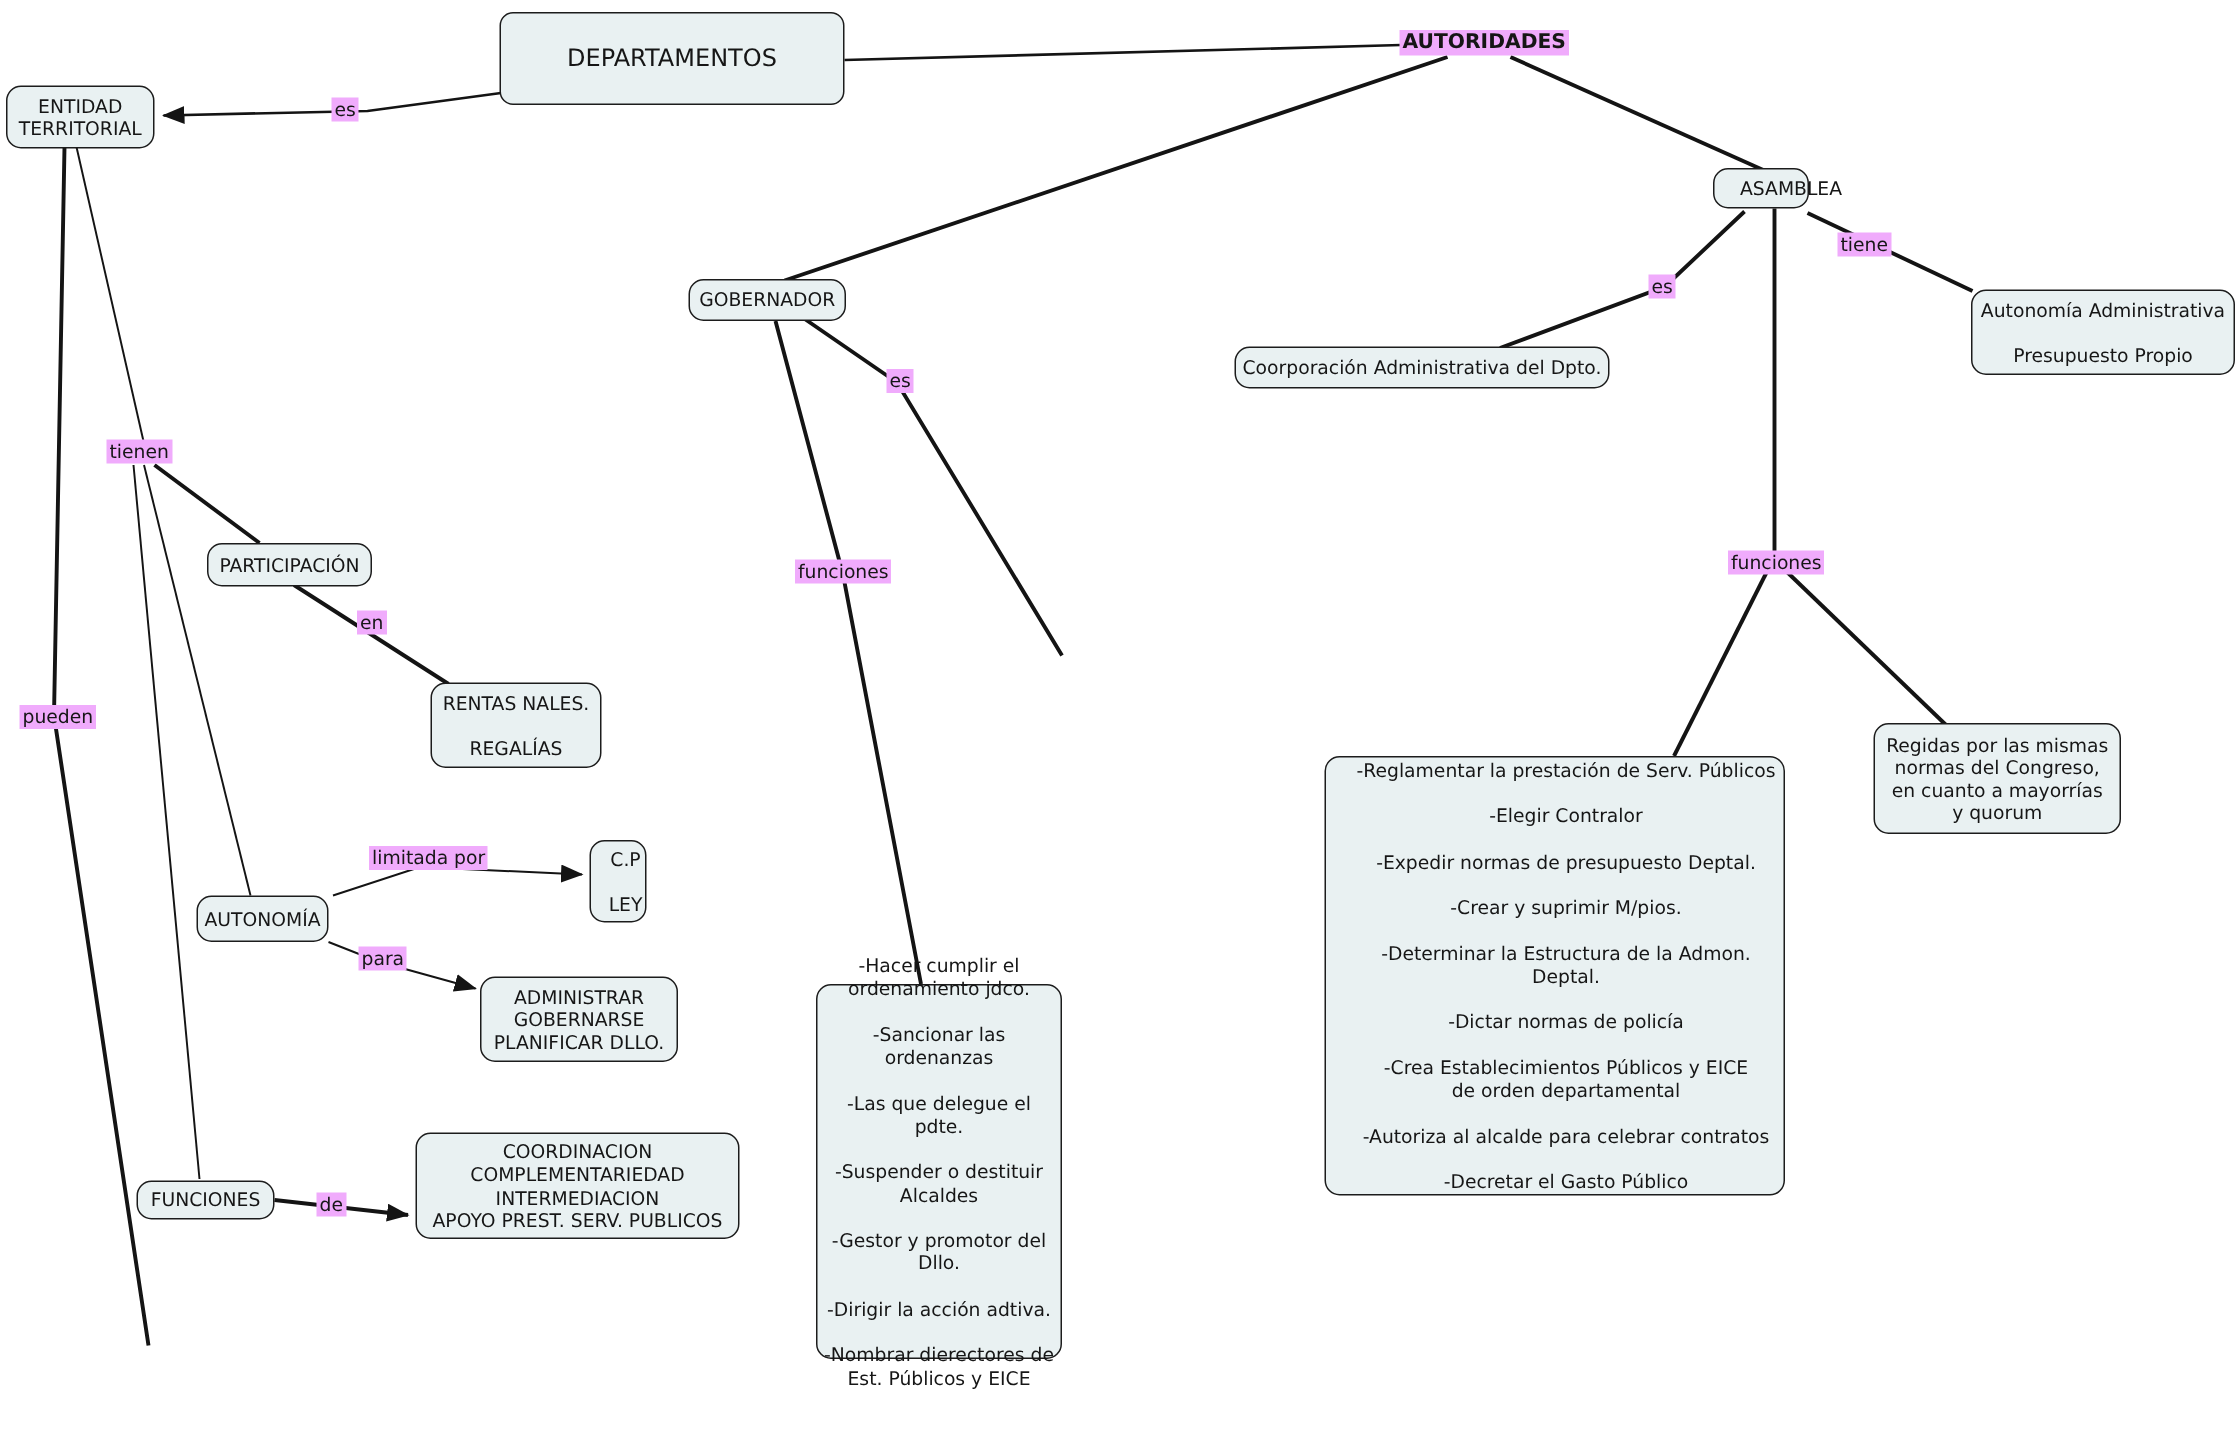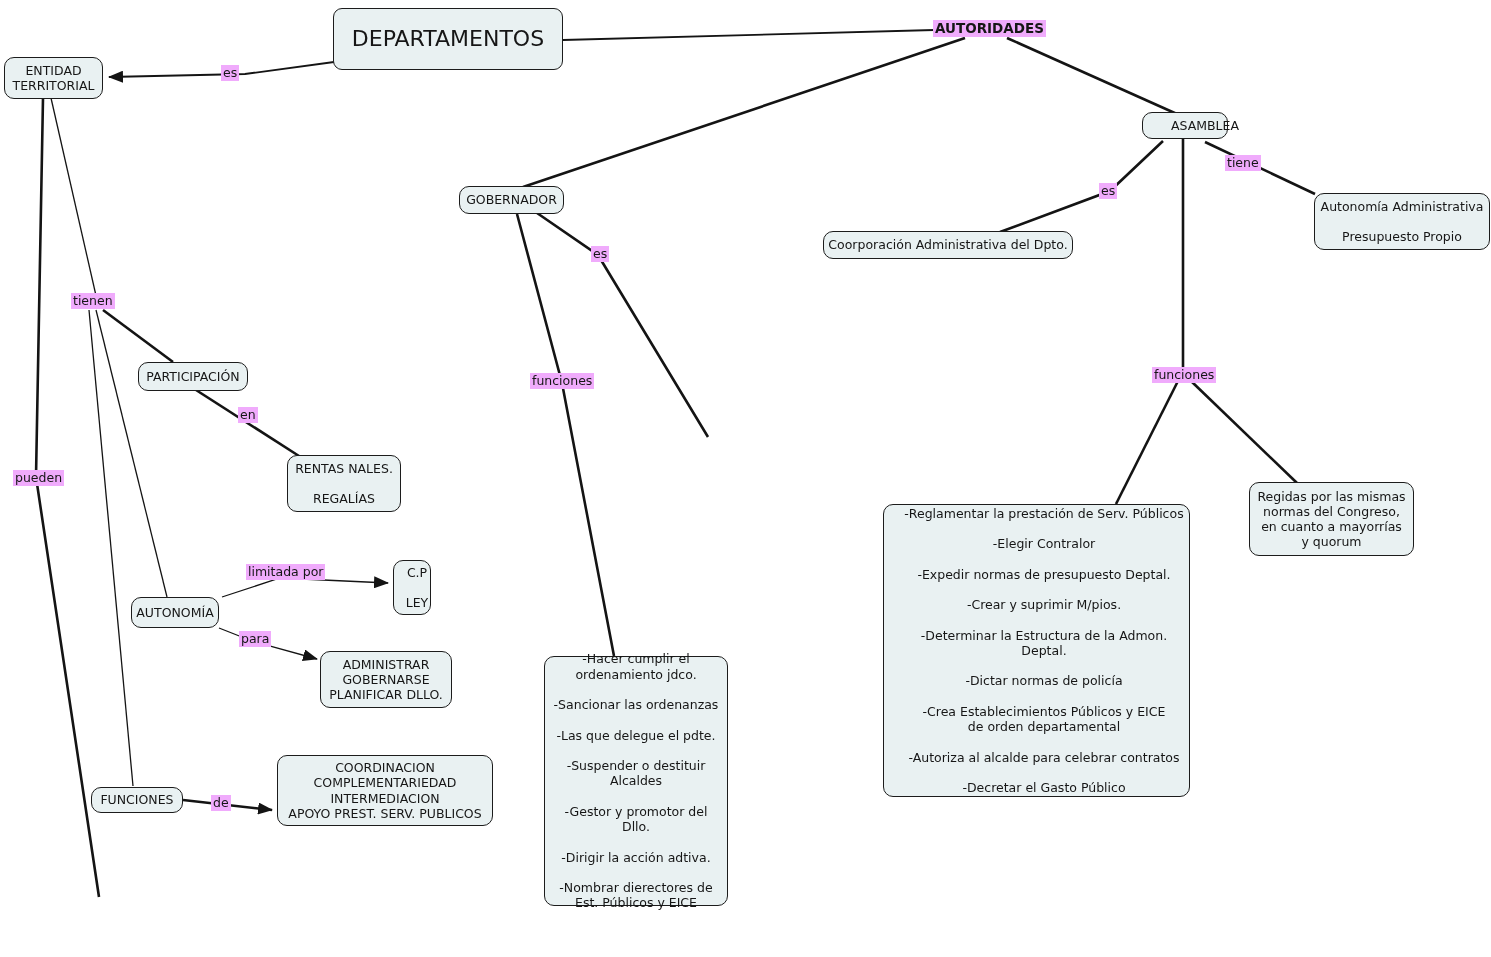--- a/index.html
+++ b/index.html
@@ -17,21 +17,21 @@
     position:absolute;box-sizing:border-box;
     background:var(--fill,#e9f1f2);
     border:1.5px solid var(--border,#1c1c1c);
     border-radius:10px;
     color:var(--ink,#161616);
     font-size:12.5px;line-height:1.22;
     display:flex;align-items:center;justify-content:center;
     text-align:center;white-space:pre-line;
     padding:2px 4px;
   }
-  .node.title{font-size:22px;border-radius:9px;}
+  .node.title{font-size:16px;border-radius:9px;}
   .floating-label{
     position:absolute;background:#f0abfc;color:var(--ink,#161616);
     font-size:12.5px;line-height:1.25;padding:0 2px;white-space:nowrap;
   }
   .floating-label.bold{font-weight:bold;font-size:13.5px;}
 </style>
 </head>
 <body>
 
 <div id="canvas">
@@ -69,21 +69,21 @@
     <line class="lw3" x1="183" y1="800" x2="272" y2="810" marker-end="url(#arr)"></line>
   </svg>
 
   <div class="node title" style="left:333px;top:8px;width:230px;height:62px;">DEPARTAMENTOS</div>
 
   <div class="floating-label bold" style="left:933px;top:20px;">AUTORIDADES</div>
 
   <div class="node" style="left:4px;top:57px;width:99px;height:42px;">ENTIDAD
 TERRITORIAL</div>
 
-  <div class="node" style="left:1142px;top:112px;width:86px;height:27px;padding-left:44px;">ASAMBLEA</div>
+  <div class="node" style="left:1142px;top:112px;width:64px;height:27px;padding-left:44px;">ASAMBLEA</div>
 
   <div class="node" style="left:459px;top:186px;width:105px;height:28px;">GOBERNADOR</div>
 
   <div class="node" style="left:823px;top:231px;width:250px;height:28px;">Coorporación Administrativa del Dpto.</div>
 
   <div class="node" style="left:1314px;top:193px;width:176px;height:57px;">Autonomía Administrativa
 
 Presupuesto Propio</div>
 
   <div class="node" style="left:138px;top:362px;width:110px;height:29px;">PARTICIPACIÓN</div>
@@ -104,21 +104,21 @@
 
   <div class="node" style="left:91px;top:787px;width:92px;height:26px;">FUNCIONES</div>
 
   <div class="node" style="left:277px;top:755px;width:216px;height:71px;">COORDINACION
 COMPLEMENTARIEDAD
 INTERMEDIACION
 APOYO PREST. SERV. PUBLICOS</div>
 
 
 
-  <div class="node" style="left:544px;top:656px;width:184px;height:250px;">-Hacer cumplir el
+  <div class="node" style="left:544px;top:656px;width:164px;height:250px;">-Hacer cumplir el
 ordenamiento jdco.
 
 -Sancionar las ordenanzas
 
 -Las que delegue el pdte.
 
 -Suspender o destituir
 Alcaldes
 
 -Gestor y promotor del Dllo.

